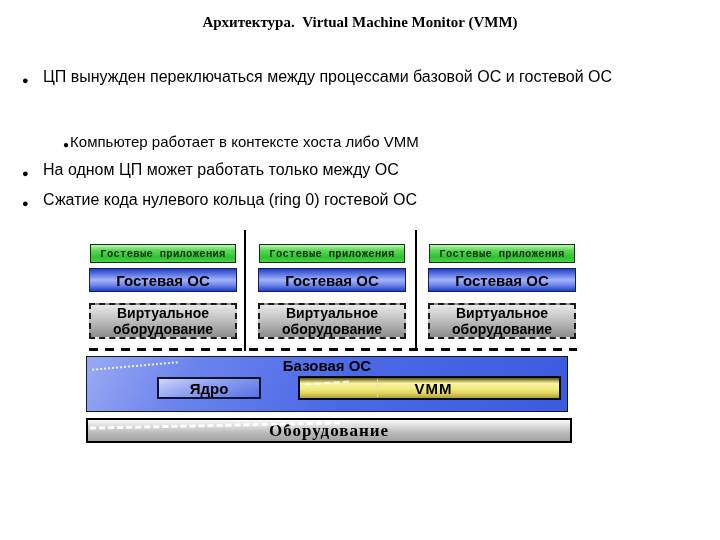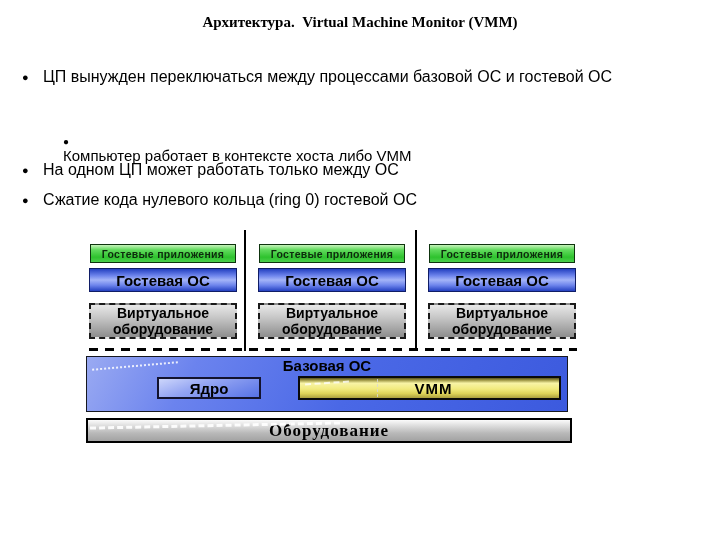--- a/index.html
+++ b/index.html
@@ -7,35 +7,35 @@
   .slide {
     position: relative; width: 720px; height: 540px;
     background: #ffffff; overflow: hidden;
     font-family: "Liberation Sans", sans-serif; color: #000;
   }
   .title {
     position: absolute; top: 14px; left: 0; width: 720px;
     text-align: center; font-family: "Liberation Serif", serif;
     font-weight: bold; font-size: 15px; white-space: pre; color: #000;
   }
-  .bullet-row { position: absolute; display: flex; align-items: flex-start; }
+  .bullet-row { position: absolute; display: flex; align-items: flex-end; }
   .bullet-row.l1 { left: 22px; font-size: 16px; }
   .bullet-row.l1 .marker { width: 21px; font-size: 11px; padding-top: 3px; }
   .bullet-row.l2 { left: 63px; font-size: 15px; }
   .bullet-row.l2 .marker { width: auto; font-size: 10px; padding-top: 3px; margin-right: 1px; }
   .marker::before { content: "\25CF"; }
 
   
   .vm-col { position: absolute; top: 244px; width: 148px; height: 95px; }
   .vm-col .apps-box {
     position: absolute; left: 1px; right: 1px; top: 0; height: 19px;
     border: 1px solid #0e340e;
     background: linear-gradient(180deg, #c8f4bc 0%, #62db5e 28%, #2ec22e 72%, #4ccf4c 100%);
     display: flex; align-items: center; justify-content: center;
-    font-family: Liberation Sans, sans-serif; font-weight: bold;
+    font-family: Liberation Mono, monospace; font-weight: bold;
     font-size: 10.5px; letter-spacing: 0.3px; color: #0d2b0d;
   }
   .vm-col .os-box {
     position: absolute; left: 0; right: 0; top: 24px; height: 24px;
     border: 1px solid #101d66;
     background: linear-gradient(180deg, #2440c0 0%, #6d84ec 30%, #a4b4f8 50%, #6d84ec 74%, #2440c0 100%);
     display: flex; align-items: center; justify-content: center;
     font-weight: bold; font-size: 15px;
   }
   .vm-col .hw-box {
@@ -103,21 +103,21 @@
 <body>
 
 <div class="slide">
 
   <div class="title">Архитектура.  Virtual Machine Monitor (VMM)</div>
 
   <div class="bullet-row l1" style="top:68px;">
     <span class="marker"></span>
     <span>ЦП вынужден переключаться между процессами базовой ОС и гостевой ОС</span>
   </div>
-  <div class="bullet-row l2" style="top:133px;flex-direction:column;">
+  <div class="bullet-row l2" style="top:133px;">
     <span class="marker"></span>
     <span>Компьютер работает в контексте хоста либо VMM</span>
   </div>
   <div class="bullet-row l1" style="top:161px;">
     <span class="marker"></span>
     <span>На одном ЦП может работать только между ОС</span>
   </div>
   <div class="bullet-row l1" style="top:191px;">
     <span class="marker"></span>
     <span>Сжатие кода нулевого кольца (ring 0) гостевой ОС</span>

